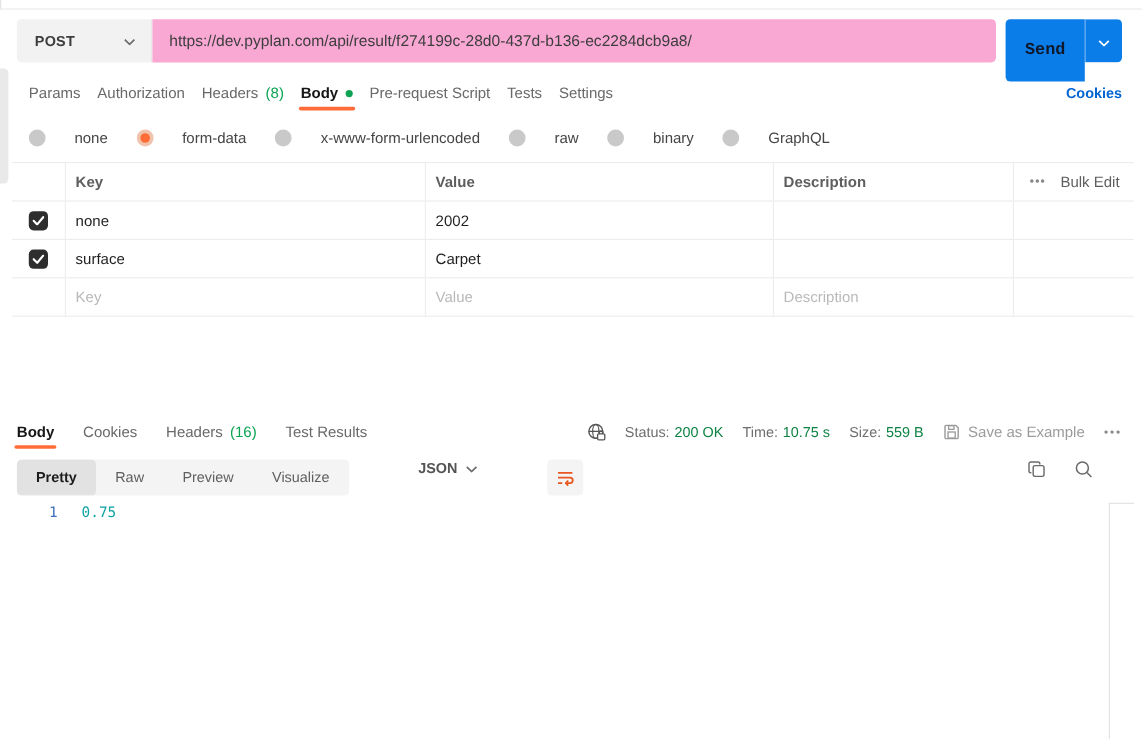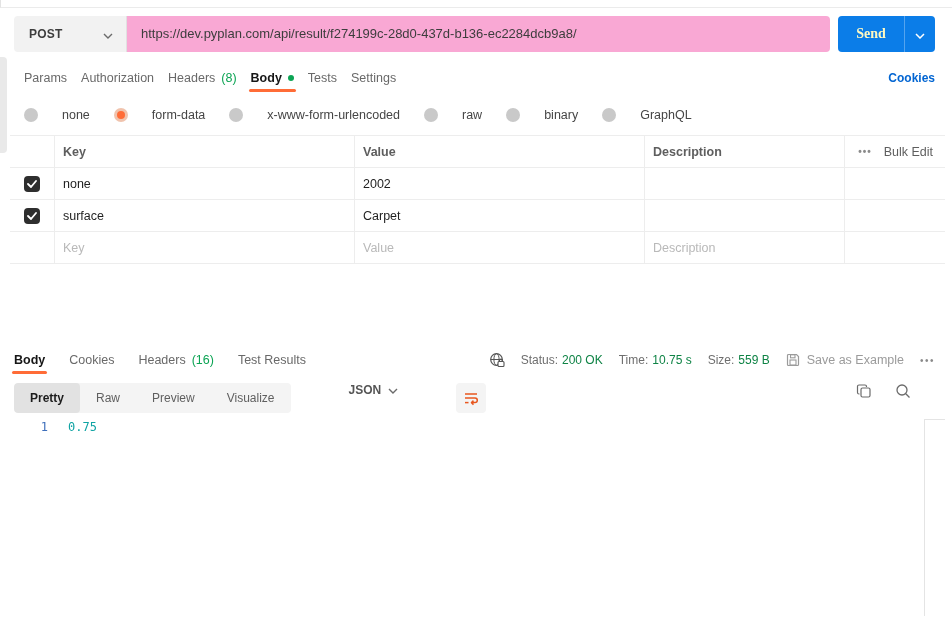--- a/index.html
+++ b/index.html
@@ -14,22 +14,22 @@
   .editor-htick { position:absolute; left:924px; top:419px; width:21px; height:1px; background:#e4e4e4; }
 
   
   .url-row { position:absolute; left:14px; top:16px; width:921px; height:36px; display:flex; }
   .method-select { width:113px; flex:none; background:#f2f2f2; border-radius:4px 0 0 4px; border-right:1px solid #e1e1e1;
                    display:flex; align-items:center; justify-content:space-between; padding:0 13px 0 15px; cursor:pointer; }
   .method-label { font-size:12px; font-weight:700; color:#3d3d3d; letter-spacing:.2px; }
   .url-input { flex:1; background:#f9a8d4; border-radius:0 4px 4px 0; line-height:36px; padding:0 14px;
                font-size:13px; color:#3d3d3d; white-space:nowrap; overflow:hidden; margin-right:8px; }
   .send-group { flex:none; display:flex; }
-  .send-btn { width:66px; height:36px; background:#0b7de8; border:none; border-radius:4px 0 0 4px;
-              color:#fef9c3; font-family:Liberation Serif, serif; font-size:14px; font-weight:700; cursor:pointer; }
+  .send-btn { width:66px; height:52px; background:#0b7de8; border:none; border-radius:4px 0 0 4px;
+              color:#0f172a; font-family:Liberation Mono, monospace; font-size:14px; font-weight:700; cursor:pointer; }
   .send-caret { width:31px; height:36px; background:#0b7de8; border:none; border-left:1px solid rgba(255,255,255,.3);
                 border-radius:0 4px 4px 0; display:flex; align-items:center; justify-content:center; cursor:pointer; }
 
   
   .req-tabs { position:absolute; left:24px; top:63px; width:911px; height:29px; display:flex; align-items:center; gap:14px; }
   .tab { position:relative; height:100%; display:flex; align-items:center; gap:6px; font-size:12.5px; color:#696969; cursor:pointer; white-space:nowrap; }
   .tab .count { color:#0ca454; }
   .tab.active { color:#161616; font-weight:700; }
   .tab.active::after { content:""; position:absolute; left:-2px; right:-2px; bottom:0; height:3px; background:#ff6c37; border-radius:2px; }
   .body-dot { width:6px; height:6px; border-radius:50%; background:#0ca454; }
@@ -119,20 +119,23 @@
       </div>
     <div class="tab">
       <span>Headers</span>
       <span class="count">(8)</span>
     </div>
     <div class="tab active">
       <span>Body</span>
       <span class="body-dot"></span>
     </div>
     <div class="tab">
+        <span>Pre-request Script</span>
+      </div>
+    <div class="tab">
         <span>Tests</span>
       </div>
     <div class="tab">
         <span>Settings</span>
       </div>
     <div class="cookies-link">Cookies</div>
   </div>
 
   <div class="modes-row">
     <div class="mode">

